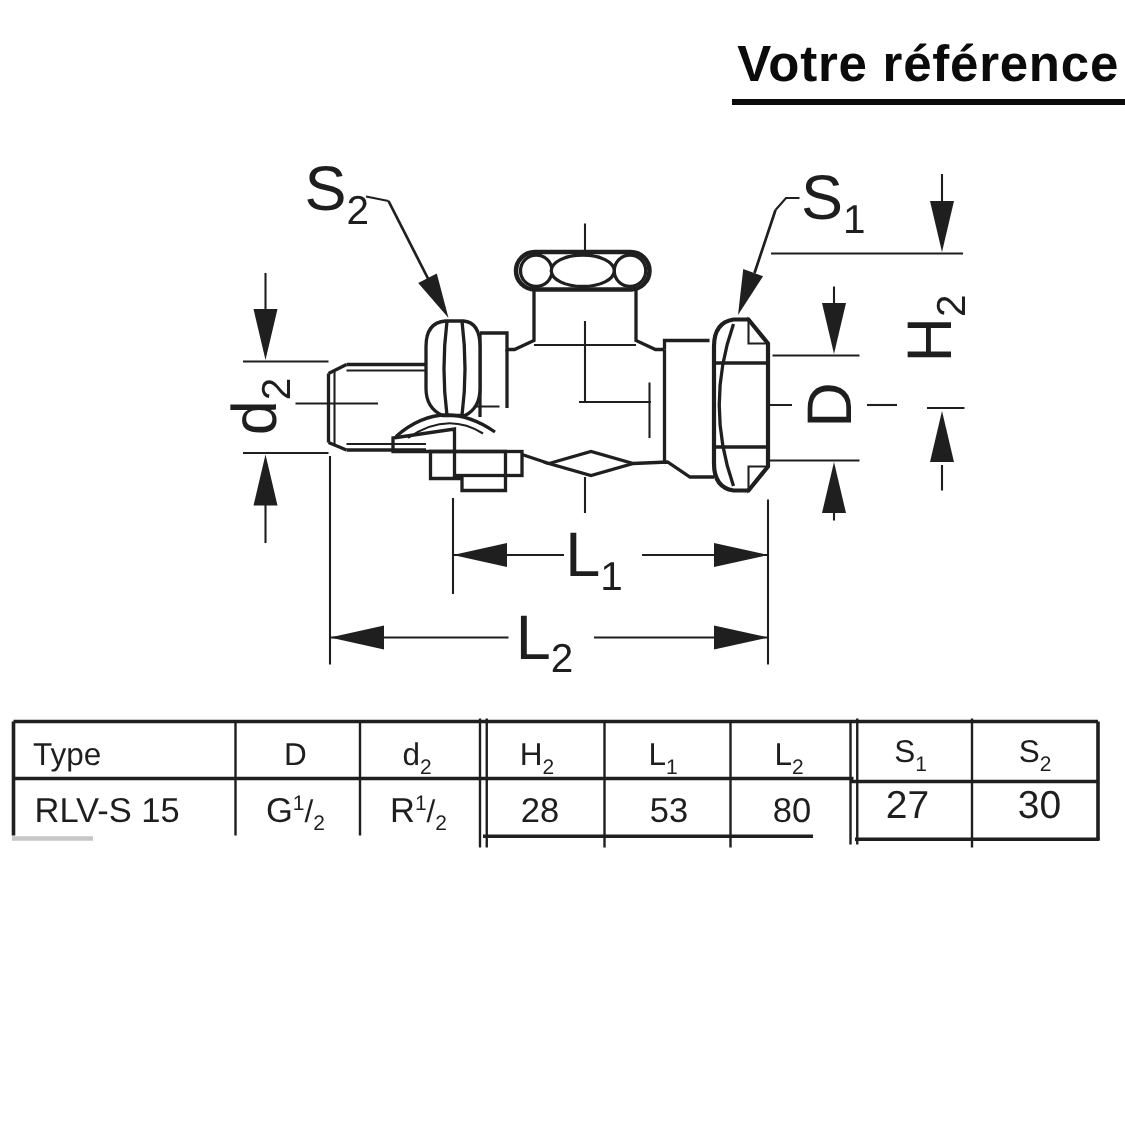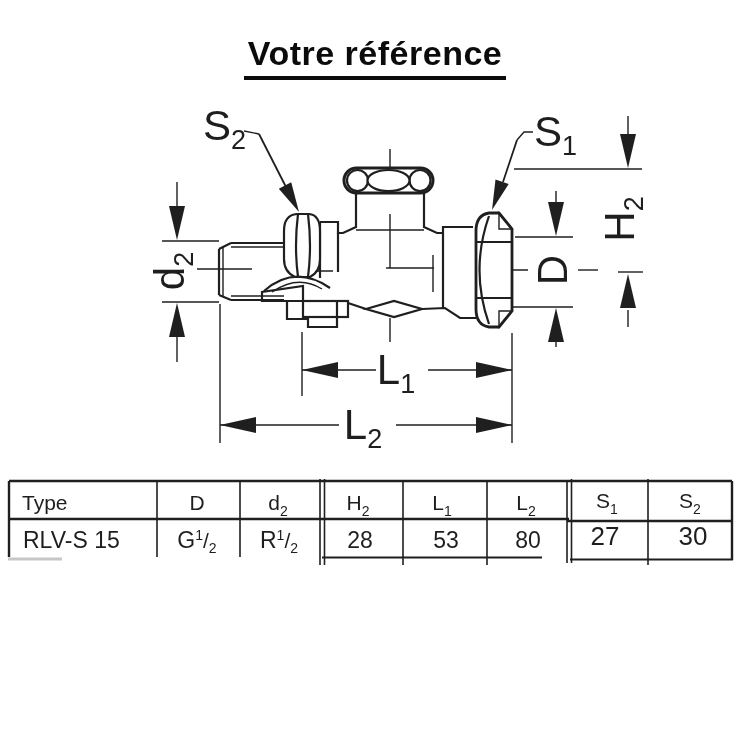--- a/index.html
+++ b/index.html
@@ -1,17 +1,17 @@
 <!DOCTYPE html>
 <html><head>
 <meta charset="utf-8">
 <style>
   html,body{margin:0;padding:0;background:#fff;}
   body{width:750px;height:750px;position:relative;font-family:"Liberation Sans",sans-serif;overflow:hidden;}
-  .title-wrap{position:absolute;top:34px;left:0;width:750px;text-align:center;}
+  .title-wrap{position:absolute;top:24px;left:0;width:750px;text-align:right;}
   .title-wrap h1{display:inline-block;margin:0;font-size:34px;font-weight:bold;color:#0b0b0b;
     padding:0 4px 3px 4px;border-bottom:4px solid #0b0b0b;letter-spacing:.5px;}
   svg{position:absolute;left:0;top:0;}
   svg text{fill:#1e1e1e;font-family:"Liberation Sans",sans-serif;}
   .stroke{stroke:#1f1f1f;fill:none;}
   .w1{stroke-width:1.4px;}
   .w2{stroke-width:2.2px;}
   .w3{stroke-width:3px;}
   .fillb{fill:#1f1f1f;stroke:none;}
   .white{fill:#ffffff;}

